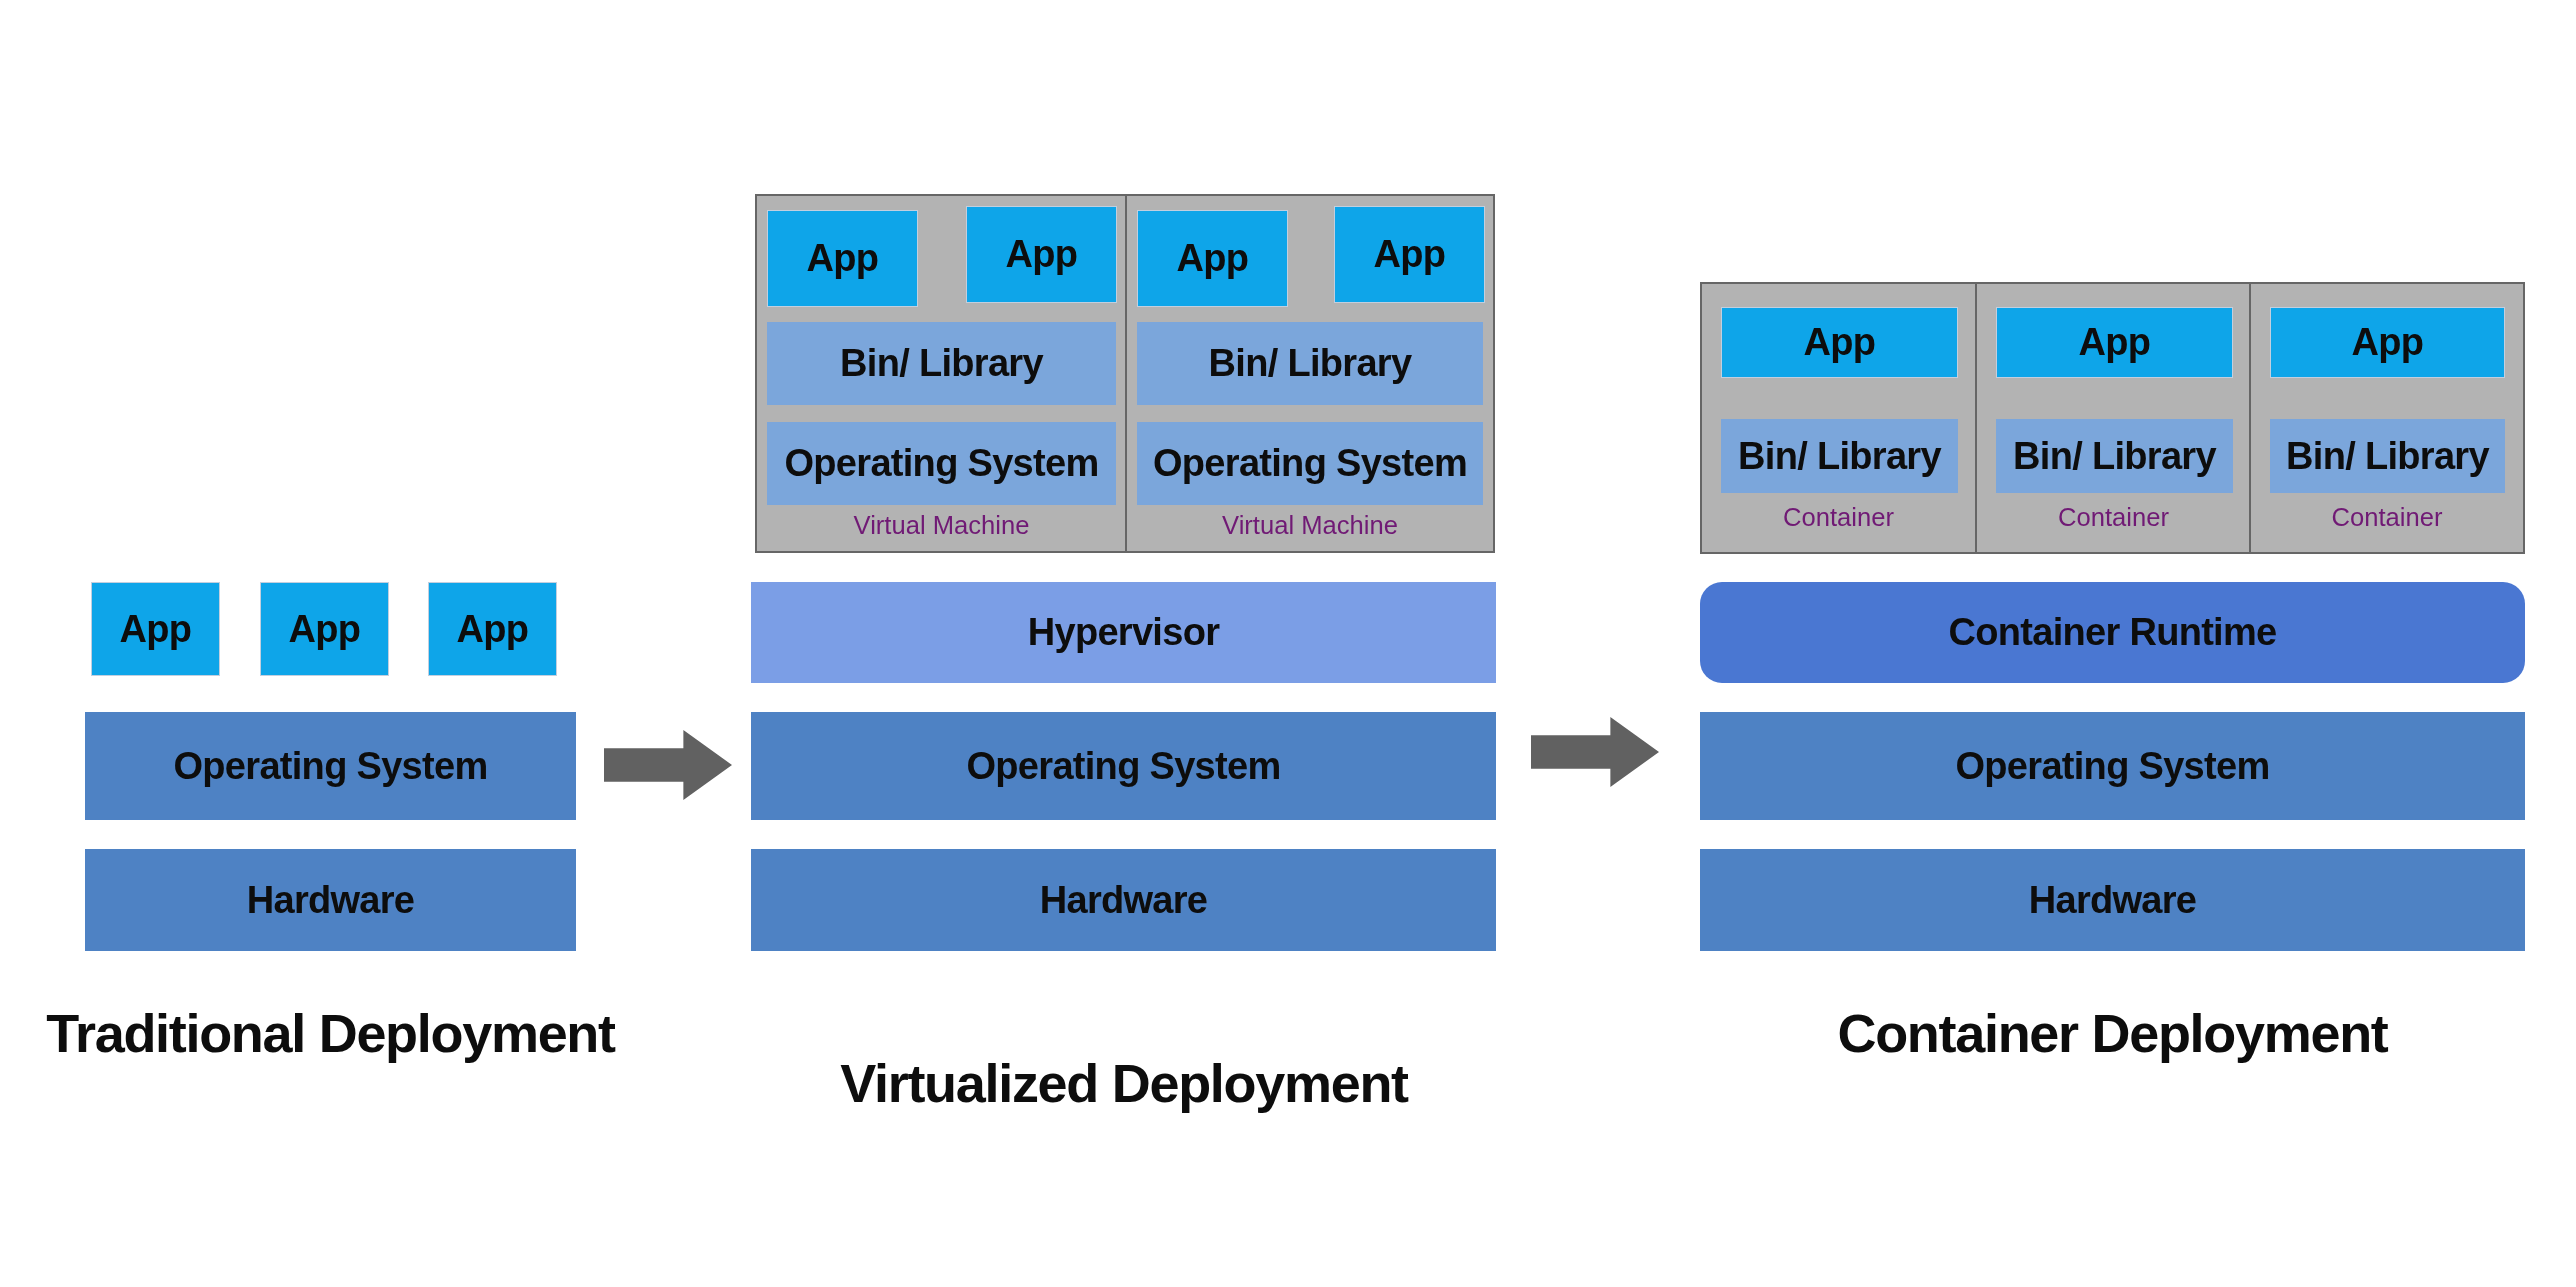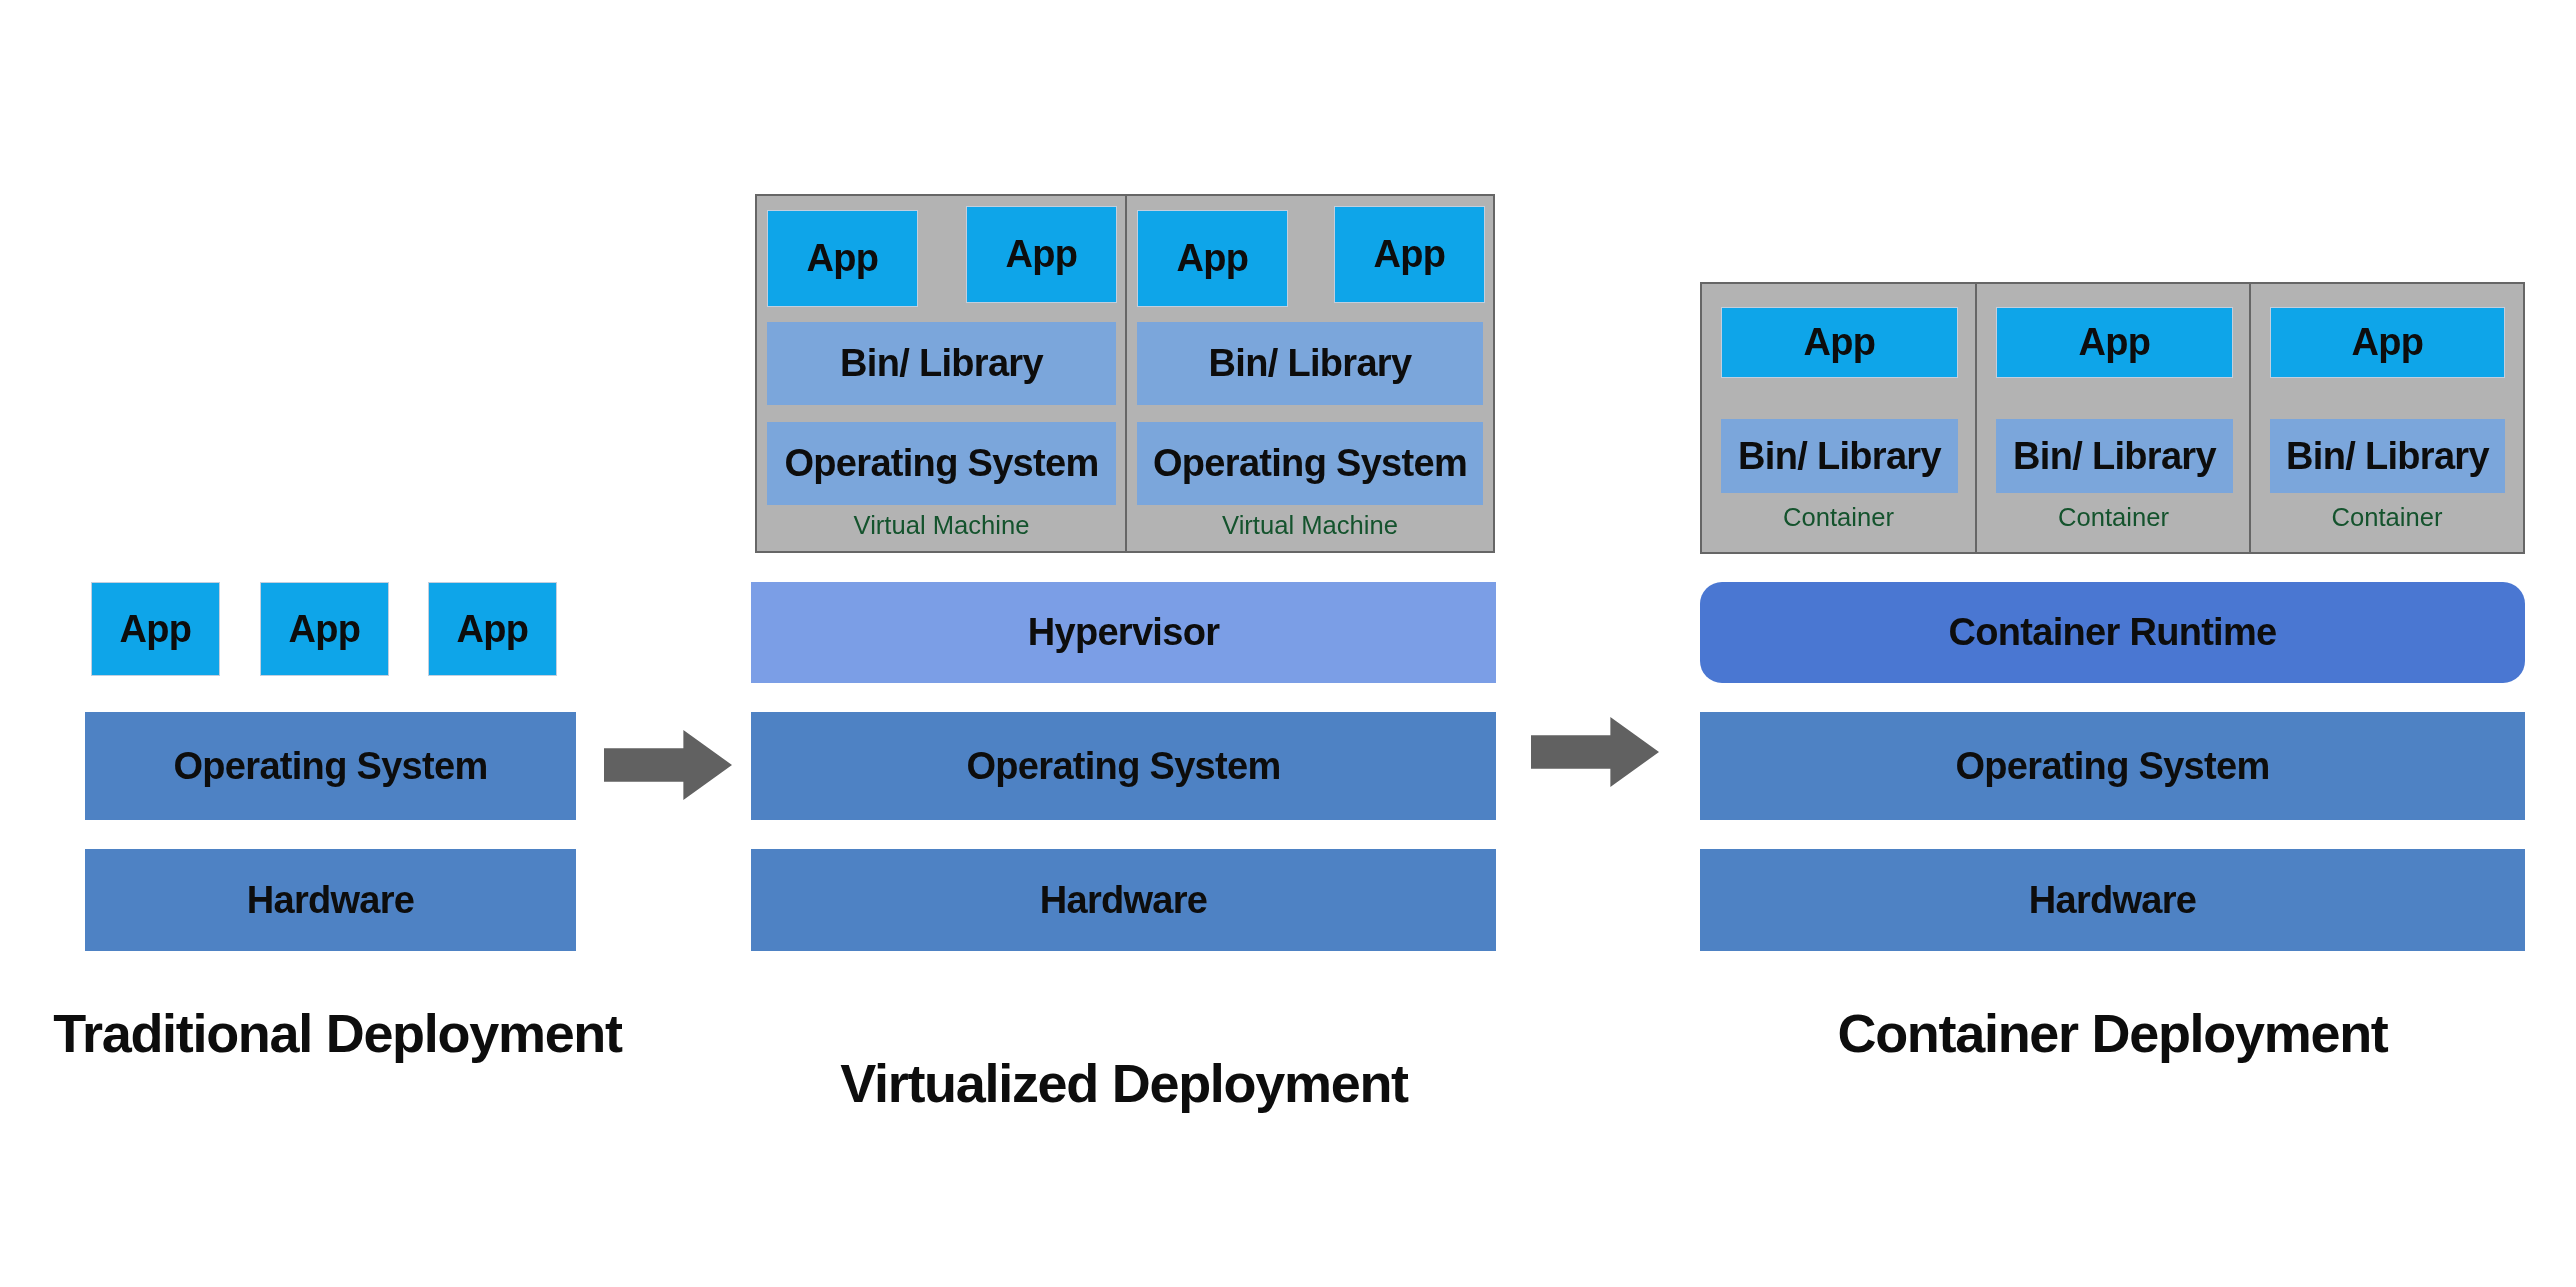--- a/index.html
+++ b/index.html
@@ -42,21 +42,21 @@
   }
   .group .box { position: absolute; }
   .group-label {
     position: absolute;
     left: 0;
     width: 100%;
     text-align: center;
     font-weight: 400;
     font-size: 25.6px;
     letter-spacing: 0;
-    color: #14532d;
+    color: #701a75;
     white-space: nowrap;
   }
   .title {
     position: absolute;
     text-align: center;
     font-weight: 700;
     font-size: 54px;
     letter-spacing: -1.3px;
     color: #0d0d0d;
     white-space: nowrap;
@@ -72,21 +72,21 @@
 
 <div class="canvas">
 
   <div class="box app" style="left:91px; top:582px; width:129px; height:94px;">App</div>
   <div class="box app" style="left:260px; top:582px; width:129px; height:94px;">App</div>
   <div class="box app" style="left:428px; top:582px; width:129px; height:94px;">App</div>
 
   <div class="box blue-row" style="left:85px; top:712px; width:491px; height:108px;">Operating System</div>
   <div class="box blue-row" style="left:85px; top:849px; width:491px; height:102px;">Hardware</div>
 
-  <div class="title" style="left:47px; top:1002px; width:581px;">Traditional Deployment</div>
+  <div class="title" style="left:40px; top:1002px; width:581px;">Traditional Deployment</div>
 
   <div class="arrow" style="left:604px; top:730px; width:128px; height:70px;"></div>
 
   <div class="group" style="left:755px; top:194px; width:373px; height:359px;">
     <div class="box app" style="left:10px; top:14px; width:151px; height:97px;">App</div>
     <div class="box app" style="left:209px; top:10px; width:151px; height:97px;">App</div>
     <div class="box inner-blue" style="left:10px; top:126px; width:349px; height:83px;">Bin/ Library</div>
     <div class="box inner-blue" style="left:10px; top:226px; width:349px; height:83px;">Operating System</div>
     <div class="group-label" style="top:315px;">Virtual Machine</div>
   </div>

